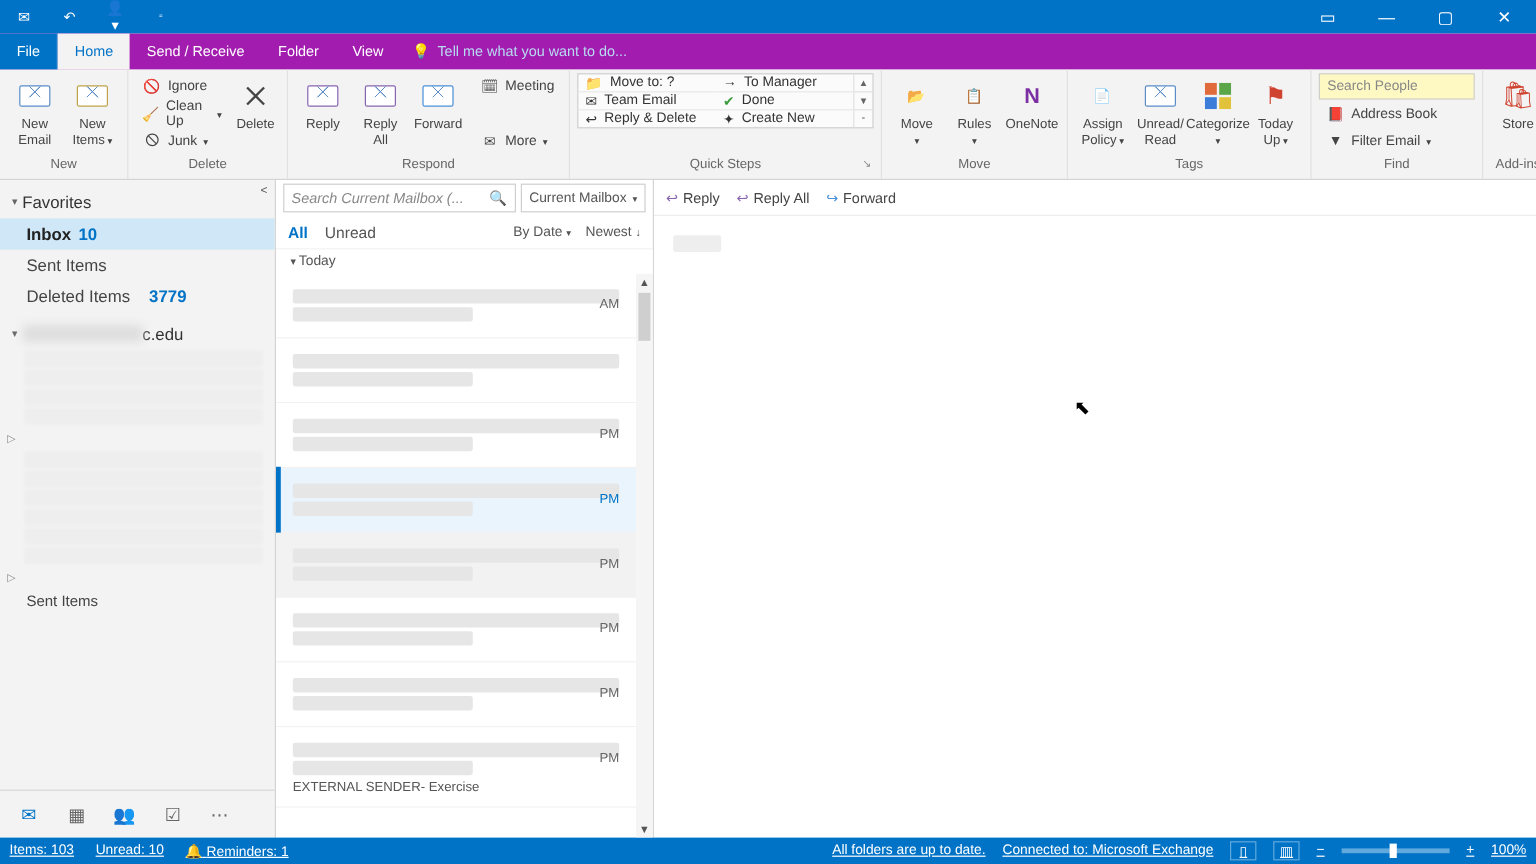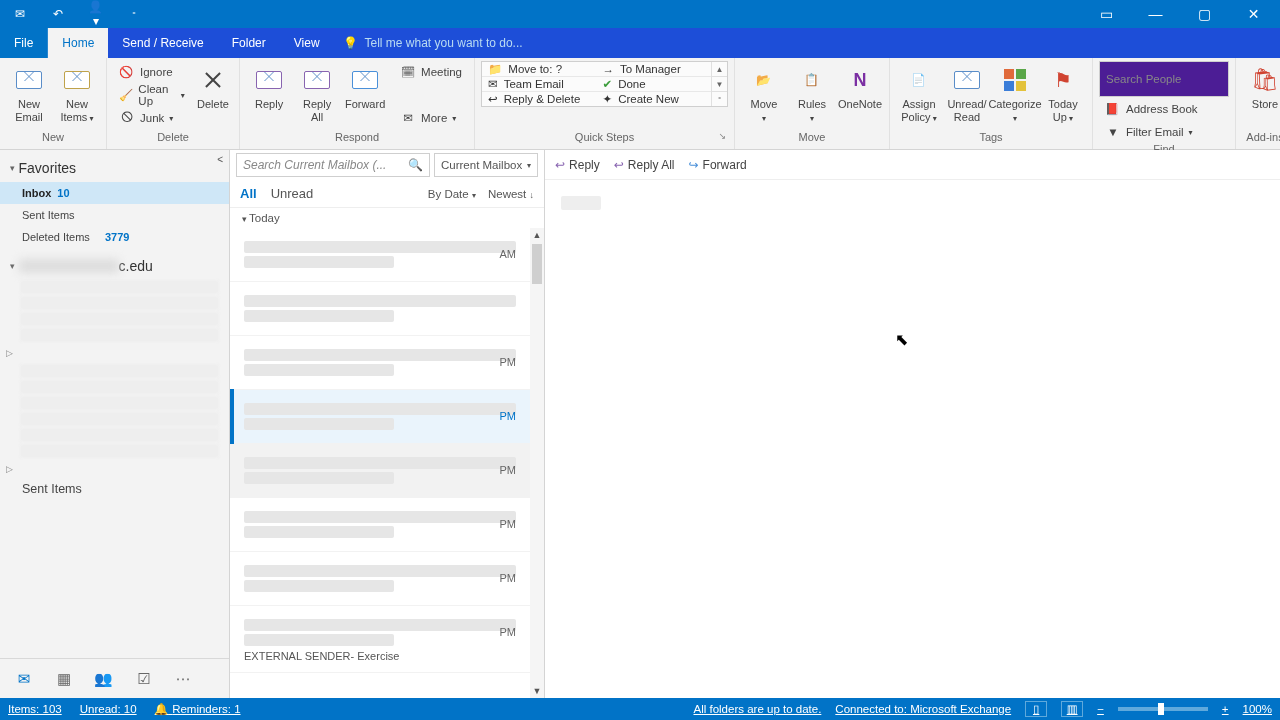--- a/index.html
+++ b/index.html
@@ -6,21 +6,21 @@
 body { width: 1280px; height: 720px; overflow: hidden; background: #fff; font-size: 12px; color: #333; display: flex; flex-direction: column; }
 
 
 .titlebar { height: 28px; background: #0173c7; display: flex; align-items: center; color: #fff; padding: 0 4px; }
 .titlebar .qat { display: flex; gap: 18px; align-items: center; padding-left: 6px; }
 .titlebar .qat span { width: 20px; text-align: center; }
 .titlebar .win-controls { margin-left: auto; display: flex; gap: 4px; }
 .titlebar .win-controls div { width: 45px; height: 28px; display: flex; align-items: center; justify-content: center; font-size: 14px; }
 
 
-.ribbon-tabs { height: 30px; background: #1d4ed8; display: flex; align-items: stretch; color: #fff; }
+.ribbon-tabs { height: 30px; background: #a21caf; display: flex; align-items: stretch; color: #fff; }
 .ribbon-tabs .tab-file { background: #0173c7; padding: 0 14px; display: flex; align-items: center; border-right: 1px solid #2886cf; }
 .ribbon-tab { padding: 0 14px; display: flex; align-items: center; cursor: pointer; }
 .ribbon-tab.active { background: #f3f3f3; color: #0173c7; }
 .tellme { display: flex; align-items: center; color: #b9dbf2; margin-left: 10px; gap: 6px; }
 
 
 .ribbon { height: 92px; background: #f3f3f3; border-bottom: 1px solid #d4d4d4; display: flex; }
 .group { border-right: 1px solid #e1e1e1; padding: 3px 6px 0 6px; display: flex; flex-direction: column; }
 .group .group-row { flex: 1; display: flex; align-items: flex-start; gap: 2px; }
 .group .group-label { height: 18px; font-size: 11px; color: #666; text-align: center; }
@@ -32,32 +32,32 @@
 .small-btn .icon { width: 16px; height: 16px; display: inline-flex; align-items: center; justify-content: center; }
 
 .qs-box { flex: 1; display: flex; border: 1px solid #cfcfcf; background: #fbfbfb; position: relative; }
 .qs-col { flex: 1; display: flex; flex-direction: column; }
 .qs-item { flex: 1; display: flex; align-items: center; gap: 6px; padding: 0 6px; border-bottom: 1px solid #e8e8e8; font-size: 11.5px; color: #333; cursor: pointer; }
 .qs-item:last-child { border-bottom: none; }
 .qs-arrows { width: 16px; display: flex; flex-direction: column; border-left: 1px solid #e0e0e0; }
 .qs-arrows div { flex: 1; display: flex; align-items: center; justify-content: center; font-size: 8px; color: #666; border-bottom: 1px solid #e0e0e0; cursor: pointer; }
 .qs-arrows div:last-child { border: none; }
 
-.find-search { width: 130px; height: 36px; border: 1px solid #cfcfcf; background: #4c1d95; padding: 0 6px; display: flex; align-items: center; color: #888; font-size: 11.5px; }
+.find-search { width: 130px; height: 22px; border: 1px solid #cfcfcf; background: #fef9c3; padding: 0 6px; display: flex; align-items: center; color: #888; font-size: 11.5px; }
 
 
 .main { flex: 1; display: flex; min-height: 0; }
 
 
 .navpane { width: 230px; background: #f3f3f3; border-right: 1px solid #d4d4d4; display: flex; flex-direction: column; }
 .navpane-body { flex: 1; overflow: hidden; padding: 4px 0; position: relative; }
 .nav-header { display: flex; align-items: center; padding: 6px 10px; font-size: 14px; color: #333; }
 .nav-header::before { content: "▾"; font-size: 9px; margin-right: 4px; color: #666; }
 .nav-collapse { position: absolute; right: 6px; top: 4px; font-size: 10px; color: #555; cursor: pointer; }
-.nav-item { padding: 5px 20px 5px 22px; font-size: 11px; color: #444; cursor: pointer; display: flex; gap: 6px; }
+.nav-item { padding: 5px 20px 5px 22px; font-size: 14px; color: #444; cursor: pointer; display: flex; gap: 6px; }
 .nav-item.selected { background: #cfe7f7; }
 .nav-item .count { color: #0173c7; font-weight: 600; }
 .nav-item.bold { font-weight: 600; color: #222; }
 .nav-acct-header { padding: 10px 10px 4px 10px; font-size: 14px; color: #333; display: flex; align-items: center; }
 .nav-acct-header::before { content: "▾"; font-size: 9px; margin-right: 4px; color: #666; }
 .nav-blur { margin: 2px 10px 2px 20px; height: 14px; background: #eee; border-radius: 2px; filter: blur(1px); }
 .nav-overflow { padding: 4px 10px 4px 22px; font-size: 12.5px; color: #444; }
 .nav-icons { height: 40px; border-top: 1px solid #d8d8d8; display: flex; align-items: center; gap: 20px; padding: 0 14px; color: #0173c7; }
 .nav-icons .ni { width: 20px; text-align: center; cursor: pointer; color: #666; font-size: 15px; }
 .nav-icons .ni.active { color: #0173c7; }

